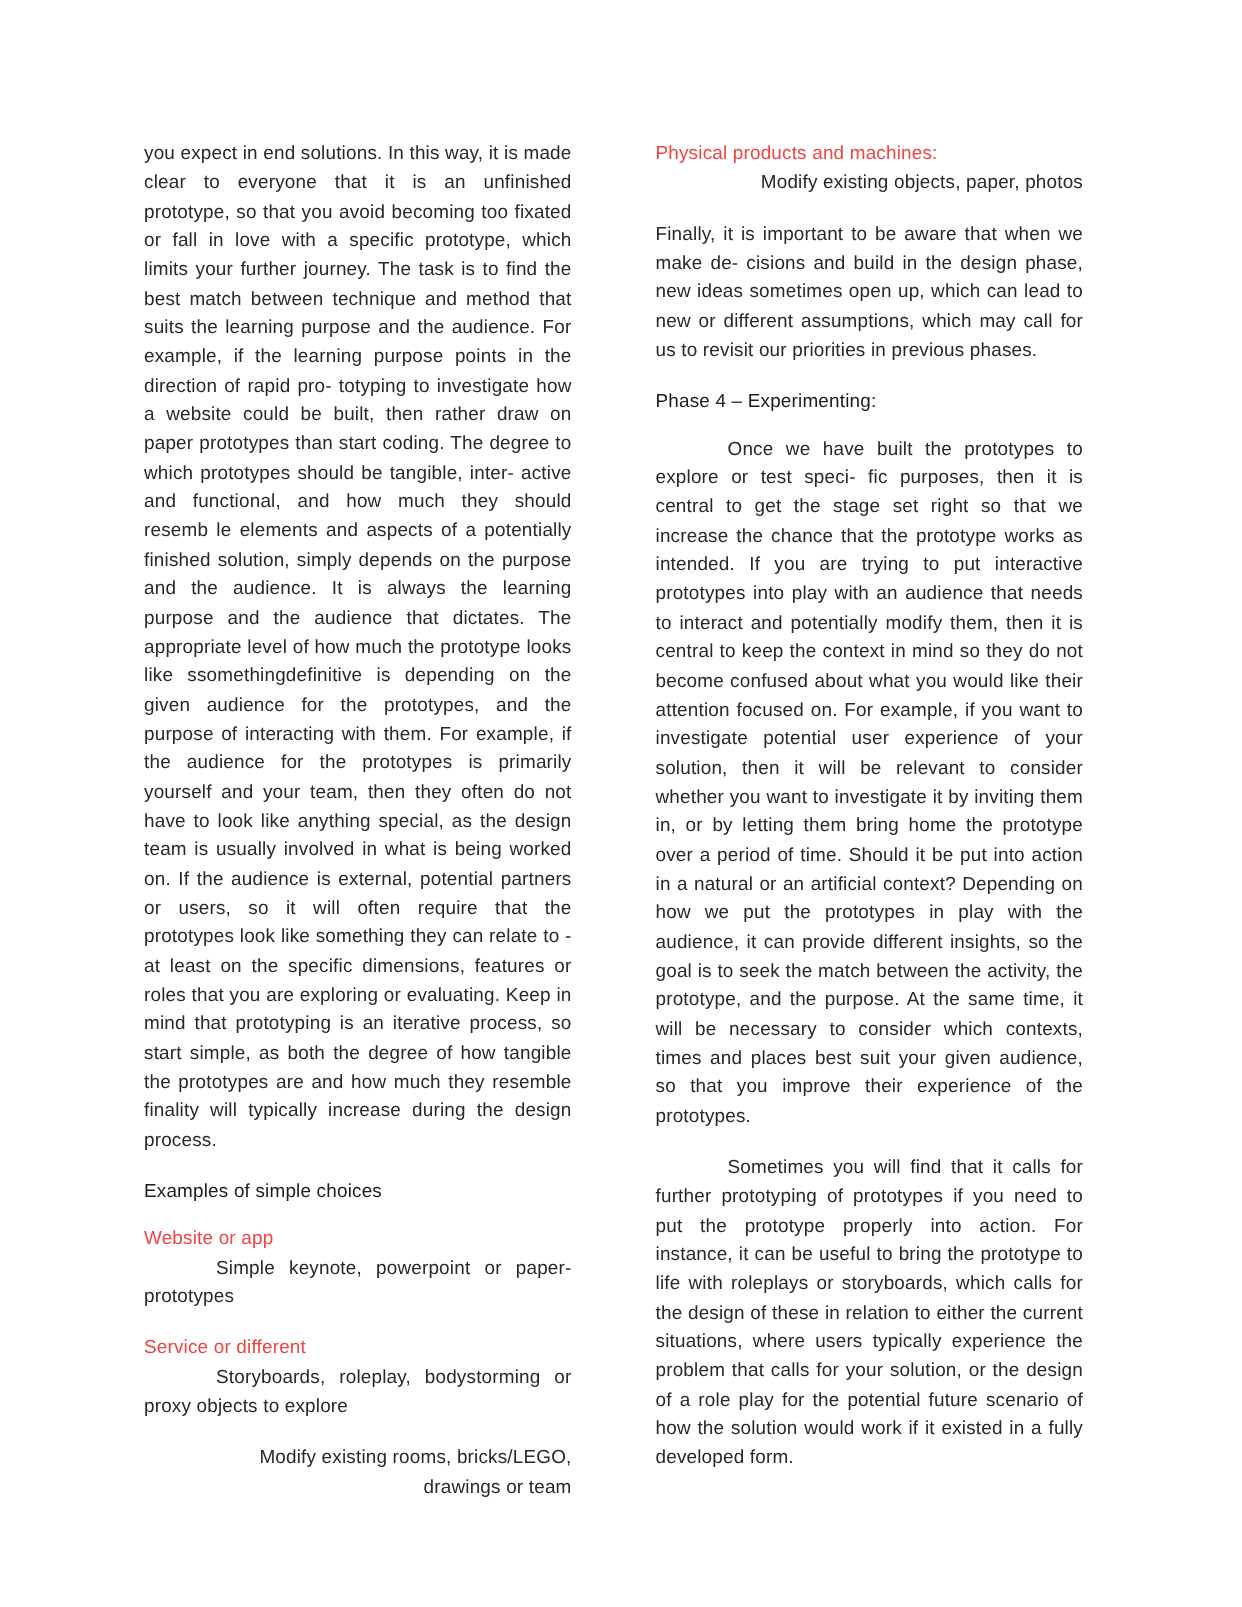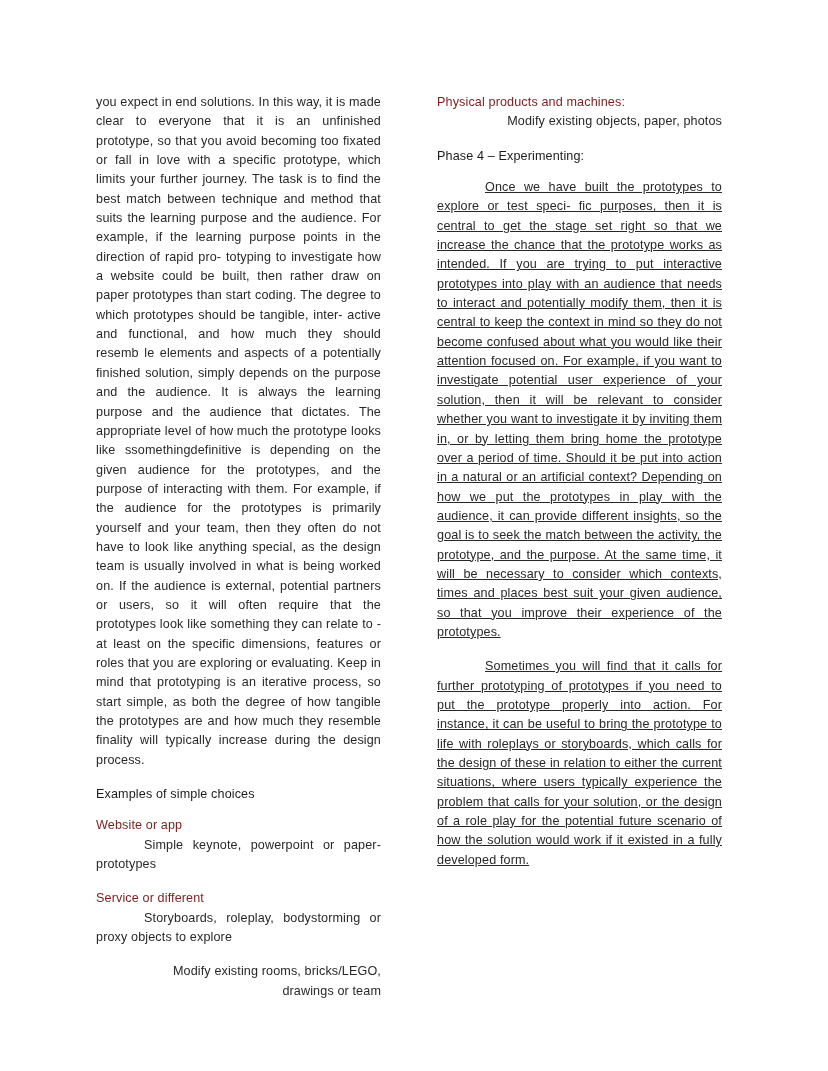--- a/index.html
+++ b/index.html
@@ -45,21 +45,20 @@
     color: #282828;
     text-align: justify;
     text-justify: inter-word;
     margin: 0 0 12px 0;
     -webkit-font-smoothing: antialiased;
     letter-spacing: 0.01em;
   }
 
   .para.indent {
     text-indent: 48px;
-    text-decoration: underline;
   }
 
   .para.gap-after {
     margin-bottom: 15px;
   }
 
   .heading {
     font-size: 12.6px;
     line-height: 19.35px;
     color: #1c1c1c;
@@ -69,21 +68,21 @@
     letter-spacing: 0.01em;
   }
 
   .heading.tight-top {
     margin-top: 3px;
   }
 
   .item-label {
     font-size: 12.6px;
     line-height: 19.35px;
-    color: #7f1d1d;
+    color: #ef4444;
     text-align: left;
     margin: 0;
     letter-spacing: 0.01em;
   }
 
   .item-detail {
     font-size: 12.6px;
     line-height: 19.35px;
     color: #282828;
     text-align: justify;
@@ -121,20 +120,21 @@
 
       <p class="item-detail last nojustify">Modify existing rooms, bricks/LEGO, drawings or team</p>
 
     </div>
 
     <div class="column">
 
       <p class="item-label">Physical products and machines:</p>
       <p class="item-detail nojustify">Modify existing objects, paper, photos</p>
 
+      <p class="para gap-after">Finally, it is important to be aware that when we make de- cisions and build in the design phase, new ideas sometimes open up, which can lead to new or different assumptions, which may call for us to revisit our priorities in previous phases.</p>
 
       <h3 class="heading">Phase 4 – Experimenting:</h3>
 
       <p class="para indent gap-after">Once we have built the prototypes to explore or test speci- fic purposes, then it is central to get the stage set right so that we increase the chance that the prototype works as intended. If you are trying to put interactive prototypes into play with an audience that needs to interact and potentially modify them, then it is central to keep the context in mind so they do not become confused about what you would like their attention focused on. For example, if you want to investigate potential user experience of your solution, then it will be relevant to consider whether you want to investigate it by inviting them in, or by letting them bring home the prototype over a period of time. Should it be put into action in a natural or an artificial context? Depending on how we put the prototypes in play with the audience, it can provide different insights, so the goal is to seek the match between the activity, the prototype, and the purpose. At the same time, it will be necessary to consider which contexts, times and places best suit your given audience, so that you improve their experience of the prototypes.</p>
 
       <p class="para indent">Sometimes you will find that it calls for further prototyping of prototypes if you need to put the prototype properly into action. For instance, it can be useful to bring the prototype to life with roleplays or storyboards, which calls for the design of these in relation to either the current situations, where users typically experience the problem that calls for your solution, or the design of a role play for the potential future scenario of how the solution would work if it existed in a fully developed form.</p>
 
     </div>
 
   </div>

